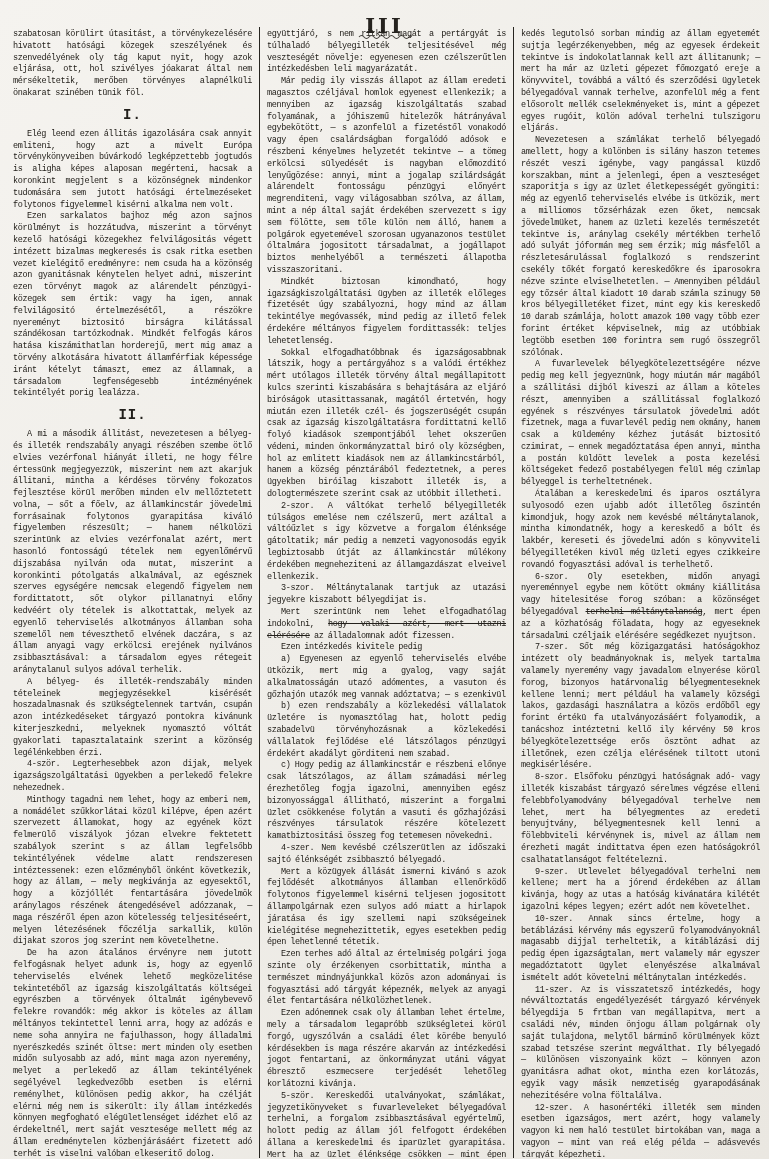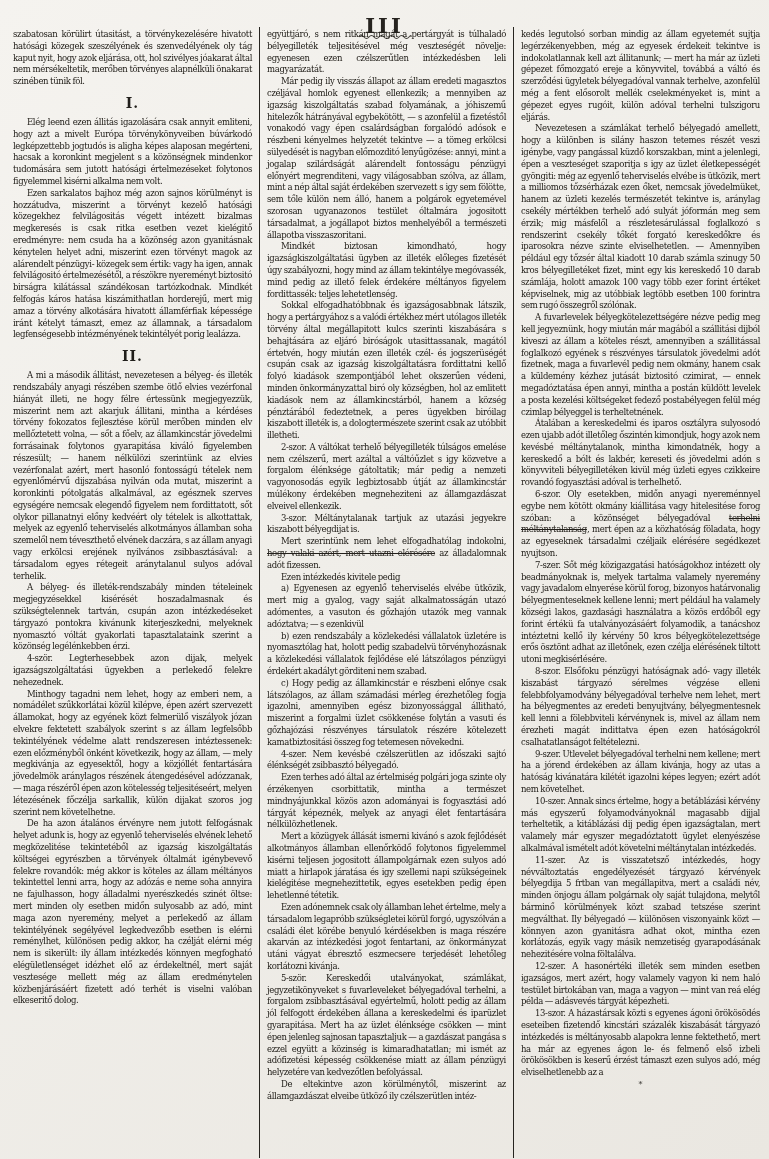--- a/index.html
+++ b/index.html
@@ -15,21 +15,21 @@
   }
   .page-header{position:absolute;top:16px;left:0;width:100%;text-align:center;}
   .page-number{
     font-size:21px;font-weight:bold;letter-spacing:3px;line-height:20px;color:#26231f;
   }
   .squiggle{display:block;margin:-3px auto 0;}
   .columns{
     position:absolute;top:27px;left:6px;right:2px;bottom:1px;
     display:flex;
   }
-  .col{flex:1 1 0;padding:2px 7px 0 7px;overflow:hidden;}
+  .col{flex:1 1 0;padding:2px 7px 0 7px;overflow:hidden;font-family:Liberation Mono, monospace;}
   .col + .col{border-left:1.5px solid #26241f;}
   .para{
     font-size:8.5px;line-height:11.8px;
     text-align:justify;text-indent:14px;
     letter-spacing:-0.35px;word-spacing:-0.5px;
     color:#23201b;
   }
   .para.flush{text-indent:0;}
   .sec-num{
     text-align:center;font-weight:bold;font-size:14px;line-height:15px;
@@ -72,22 +72,22 @@
         <div class="para">Mindkét biztosan kimondható, hogy igazságkiszolgáltatási ügyben az illeték előleges fizetését úgy szabályozni, hogy mind az állam tekintélye megóvassék, mind pedig az illető felek érdekére méltányos figyelem fordittassék: teljes lehetetlenség.</div>
         <div class="para">Sokkal elfogadhatóbbnak és igazságosabbnak látszik, hogy a pertárgyához s a valódi értékhez mért utólagos illeték törvény által megállapitott kulcs szerinti kiszabására s behajtására az eljáró biróságok utasittassanak, magától értetvén, hogy miután ezen illeték czél- és jogszerüségét csupán csak az igazság kiszolgáltatásra fordittatni kellő folyó kiadások szempontjából lehet okszerűen védeni, minden önkormányzattal biró oly községben, hol az emlitett kiadások nem az államkincstárból, hanem a község pénztárából fedeztetnek, a peres ügyekben biróilag kiszabott illeték is, a dologtermészete szerint csak az utóbbit illetheti.</div>
         <div class="para">2-szor. A váltókat terhelő bélyegilleték túlságos emelése nem czélszerű, mert azáltal a váltóűzlet s igy közvetve a forgalom élénksége gátoltatik; már pedig a nemzeti vagyonosodás egyik legbiztosabb útját az államkincstár múlékony érdekében megneheziteni az államgazdászat elveivel ellenkezik.</div>
         <div class="para">3-szor. Méltánytalanak tartjuk az utazási jegyekre kiszabott bélyegdijat is.</div>
         <div class="para"><span>Mert szerintünk nem lehet elfogadhatólag indokolni, </span><span class="strike">hogy valaki azért, mert utazni elérésére</span><span> az álladalomnak adót fizessen.</span></div>
         <div class="para">Ezen intézkedés kivitele pedig</div>
         <div class="para">a) Egyenesen az egyenlő teherviselés elvébe ütközik, mert mig a gyalog, vagy saját alkalmatosságán utazó adómentes, a vasuton és gőzhajón utazók meg vannak adóztatva; — s ezenkivül</div>
         <div class="para">b) ezen rendszabály a közlekedési vállalatok üzletére is nyomasztólag hat, holott pedig szabadelvü törvényhozásnak a közlekedési vállalatok fejlődése elé látszólagos pénzügyi érdekért akadályt görditeni nem szabad.</div>
         <div class="para">c) Hogy pedig az államkincstár e részbeni előnye csak látszólagos, az állam számadási mérleg érezhetőleg fogja igazolni, amennyiben egész bizonyossággal állitható, miszerint a forgalmi üzlet csökkenése folytán a vasuti és gőzhajózási részvényes társulatok részére kötelezett kamatbiztositási összeg fog tetemesen növekedni.</div>
         <div class="para">4-szer. Nem kevésbé czélszerütlen az időszaki sajtó élénkségét zsibbasztó bélyegadó.</div>
+        <div class="para">Mert a közügyek állását ismerni kivánó s azok fejlődését alkotmányos államban ellenőrködő folytonos figyelemmel kisérni teljesen jogositott állampolgárnak ezen sulyos adó miatt a hirlapok járatása és igy szellemi napi szükségeinek kielégitése megnehezittetik, egyes esetekben pedig épen lehetlenné tétetik.</div>
         <div class="para">Ezen terhes adó által az értelmiség polgári joga szinte oly érzékenyen csorbittatik, mintha a természet mindnyájunkkal közös azon adományai is fogyasztási adó tárgyát képeznék, melyek az anyagi élet fentartására nélkülözhetlenek.</div>
-        <div class="para">Mert a közügyek állását ismerni kivánó s azok fejlődését alkotmányos államban ellenőrködő folytonos figyelemmel kisérni teljesen jogositott állampolgárnak ezen sulyos adó miatt a hirlapok járatása és igy szellemi napi szükségeinek kielégitése megnehezittetik, egyes esetekben pedig épen lehetlenné tétetik.</div>
         <div class="para">Ezen adónemnek csak oly államban lehet értelme, mely a társadalom legapróbb szükségletei körül forgó, ugyszólván a családi élet körébe benyuló kérdésekben is maga részére akarván az intézkedési jogot fentartani, az önkormányzat utáni vágyat ébresztő eszmecsere terjedését lehetőleg korlátozni kivánja.</div>
         <div class="para">5-ször. Kereskedői utalványokat, számlákat, jegyzetikönyveket s fuvarleveleket bélyegadóval terhelni, a forgalom zsibbasztásával egyértelmű, holott pedig az állam jól felfogott érdekében állana a kereskedelmi és iparüzlet gyarapitása. Mert ha az üzlet élénksége csökken — mint épen jelenleg sajnosan tapasztaljuk — a gazdászat pangása s ezzel együtt a közinség is kimaradhatatlan; mi ismét az adófizetési képesség csökkenése miatt az állam pénzügyi helyzetére van kedvezőtlen befolyással.</div>
         <div class="para">De eltekintve azon körülménytől, miszerint az államgazdászat elveibe ütköző ily czélszerütlen intéz-</div>
       </div>
     <div class="col">
         <div class="para flush">kedés legutolsó sorban mindig az állam egyetemét sujtja legérzékenyebben, még az egyesek érdekeit tekintve is indokolatlannak kell azt állitanunk; — mert ha már az üzleti gépezet főmozgató ereje a könyvvitel, továbbá a váltó és szerződési ügyletek bélyegadóval vannak terhelve, azonfelül még a fent elősorolt mellék cselekményeket is, mint a gépezet egyes rugóit, külön adóval terhelni tulszigoru eljárás.</div>
         <div class="para">Nevezetesen a számlákat terhelő bélyegadó amellett, hogy a különben is silány haszon tetemes részét veszi igénybe, vagy pangással küzdő korszakban, mint a jelenlegi, épen a veszteséget szaporitja s igy az üzlet életkepességét gyöngiti: még az egyenlő teherviselés elvébe is ütközik, mert a milliomos tőzsérházak ezen őket, nemcsak jövedelmüket, hanem az üzleti kezelés természetét tekintve is, aránylag csekély mértékben terhelő adó sulyát jóformán meg sem érzik; mig másfelől a részletesárulással foglalkozó s rendszerint csekély tőkét forgató kereskedőkre és iparosokra nézve szinte elviselhetetlen. — Amennyiben például egy tőzsér által kiadott 10 darab számla szinugy 50 kros bélyegilletéket fizet, mint egy kis kereskedő 10 darab számlája, holott amazok 100 vagy több ezer forint értéket képviselnek, mig az utóbbiak legtöbb esetben 100 forintra sem rugó összegről szólónak.</div>
         <div class="para">A fuvarlevelek bélyegkötelezettségére nézve pedig meg kell jegyeznünk, hogy miután már magából a szállitási dijból kiveszi az állam a köteles részt, amennyiben a szállitással foglalkozó egyének s részvényes társulatok jövedelmi adót fizetnek, maga a fuvarlevél pedig nem okmány, hanem csak a küldemény kézhez jutását biztositó czimirat, — ennek megadóztatása épen annyi, mintha a postán küldött levelek a posta kezelési költségeket fedező postabélyegen felül még czimlap bélyeggel is terheltetnének.</div>
         <div class="para">Átalában a kereskedelmi és iparos osztályra sulyosodó ezen ujabb adót illetőleg őszintén kimondjuk, hogy azok nem kevésbé méltánytalanok, mintha kimondatnék, hogy a kereskedő a bólt és lakbér, kereseti és jövedelmi adón s könyvviteli bélyegilletéken kivül még üzleti egyes czikkeire rovandó fogyasztási adóval is terhelhető.</div>
         <div class="para"><span>6-szor. Oly esetekben, midőn anyagi nyereménnyel egybe nem kötött okmány kiállitása vagy hitelesitése forog szóban: a közönséget bélyegadóval </span><span class="strike">terhelni méltánytalanság</span><span>, mert épen az a közhatóság föladata, hogy az egyeseknek társadalmi czéljaik elérésére segédkezet nyujtson.</span></div>

